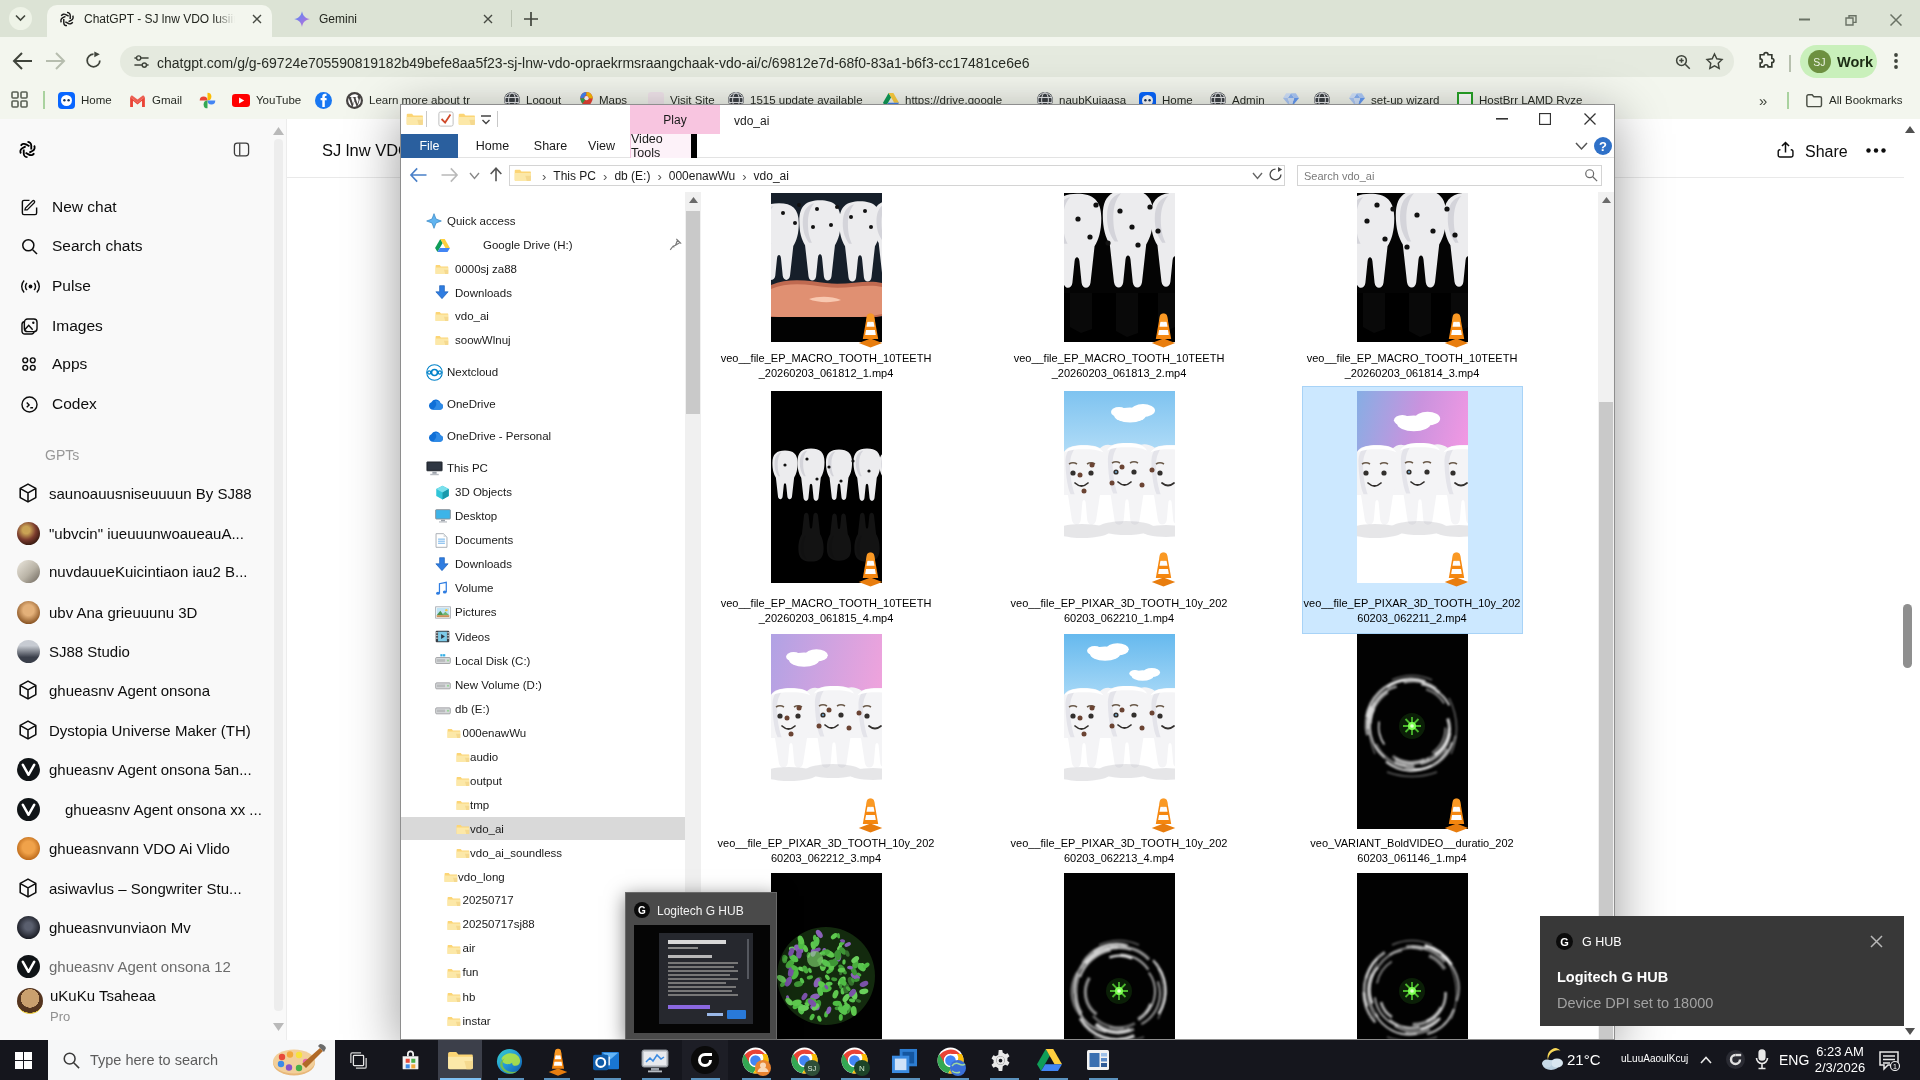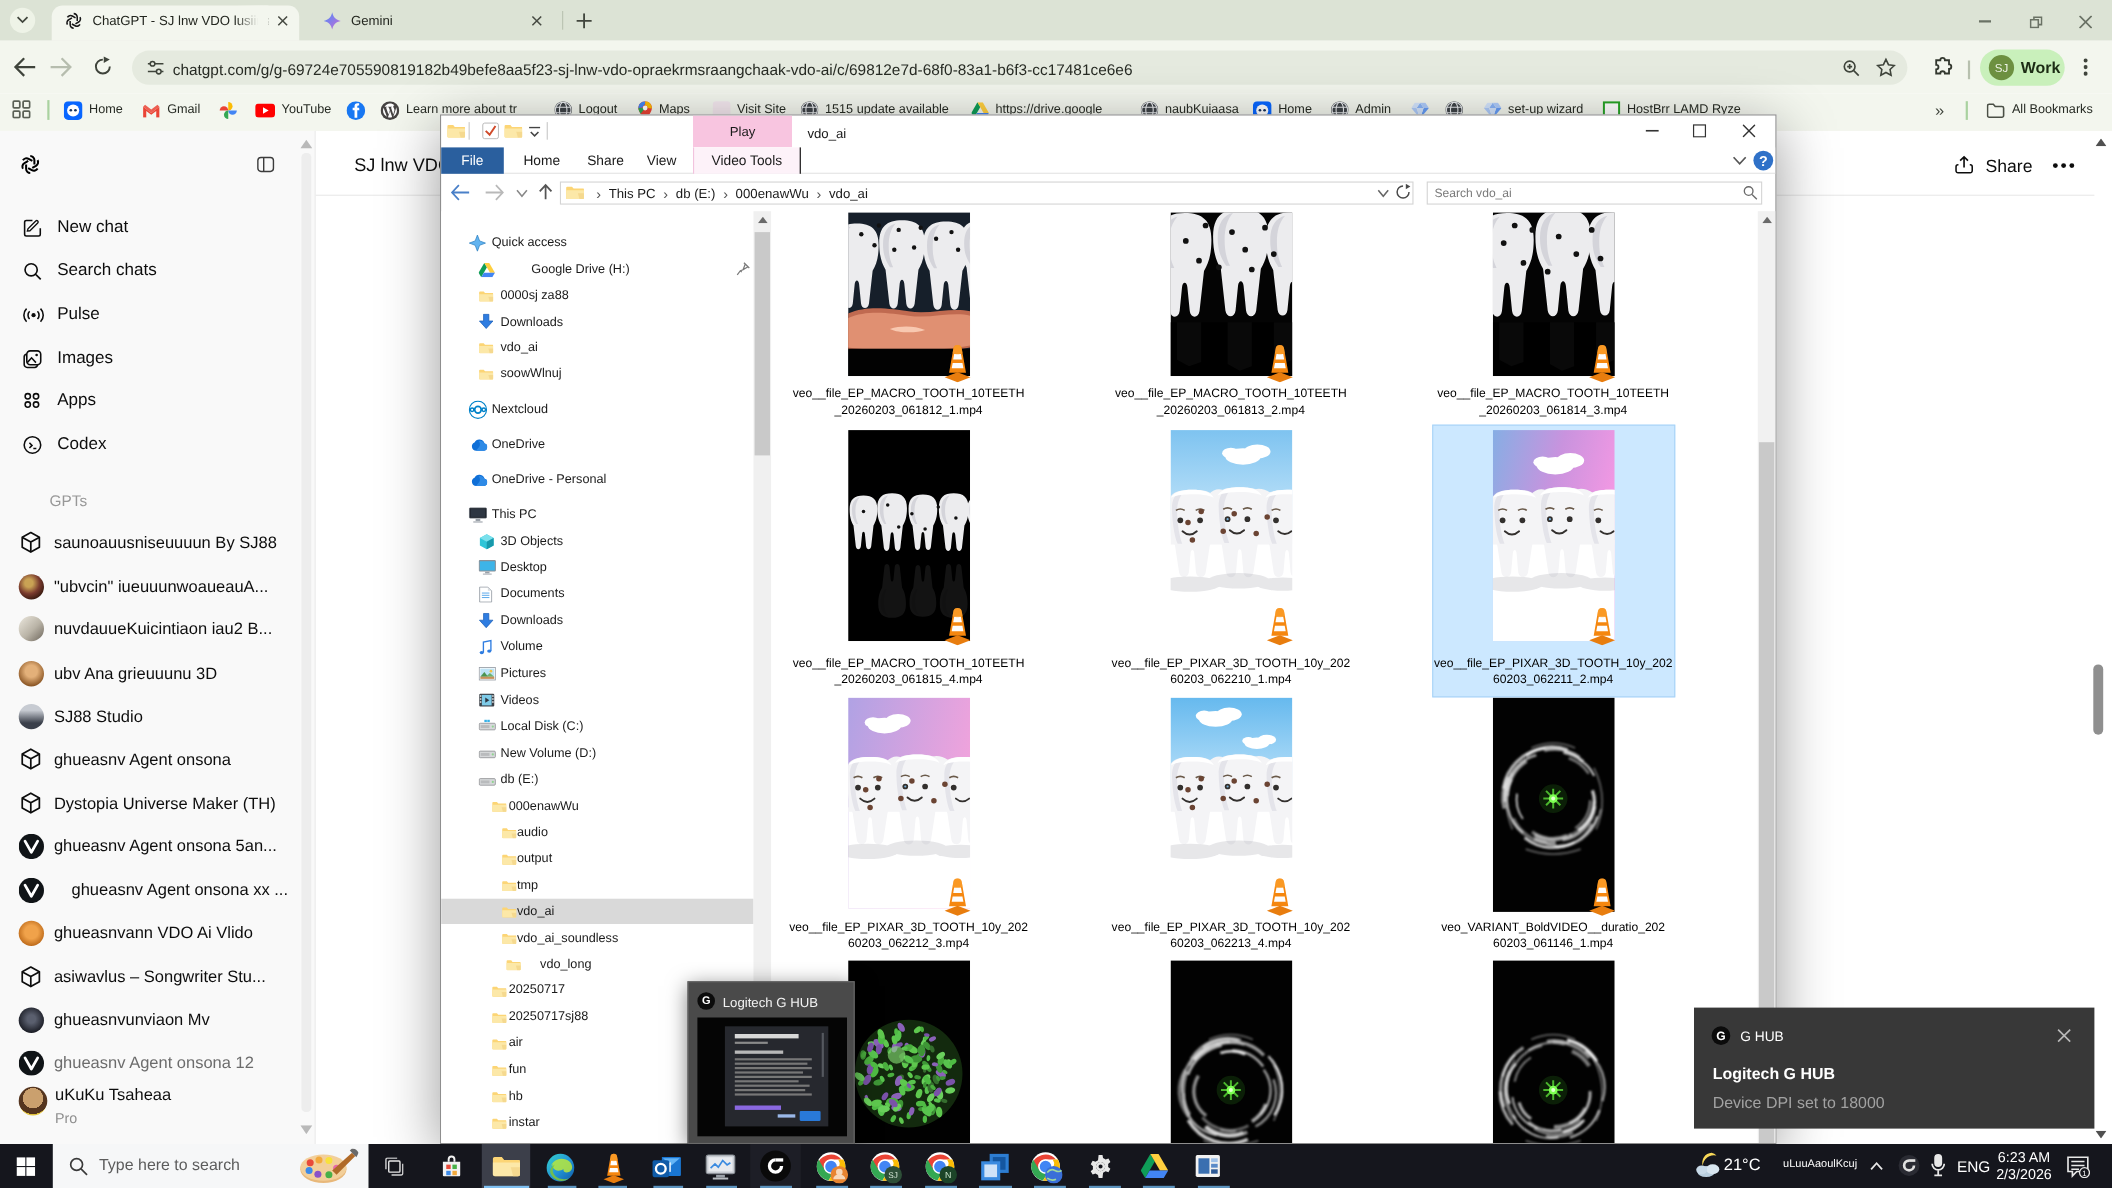--- a/index.html
+++ b/index.html
@@ -537,21 +537,21 @@
       </svg>
  <svg class="abs" style="left:1183px;top:8px" width="12" height="12">
         <path d="M0.5 0.5 L11.5 11.5 M11.5 0.5 L0.5 11.5" stroke="#333" stroke-width="1.3"></path>
       </svg>
 
  <div class="abs" style="left:0;top:29px;width:1213px;height:24px;background:#fff;border-bottom:1px solid #e3e3e3;"></div>
  <div class="abs" style="left:0;top:29px;width:57px;height:24px;background:#2a5f9e;color:#fff;font-size:12.5px;display:flex;align-items:center;justify-content:center;">File</div>
  <div class="etab" style="left:62px;width:59px;">Home</div>
  <div class="etab" style="left:123px;width:53px;">Share</div>
  <div class="etab" style="left:178px;width:45px;">View</div>
- <div class="abs etab" style="left:229px;width:98px;background:#fdf2f9;border-left:1px solid #f2c3de;border-right:1px solid #000000;">Video Tools</div>
+ <div class="abs etab" style="left:229px;width:67px;background:#fdf2f9;border-left:1px solid #f2c3de;border-right:6px solid #000000;">Video Tools</div>
  <svg class="abs" style="left:1174px;top:37px" width="13" height="9">
         <path d="M1 1 L6.5 7 L12 1" stroke="#555" stroke-width="1.5" fill="none"></path>
       </svg>
  <div class="abs" style="left:1193px;top:32px;width:18px;height:18px;border-radius:50%;background:#2f71c8;color:#fff;font-size:13px;font-weight:bold;display:flex;align-items:center;justify-content:center;">?</div>
 
  <svg class="abs" style="left:8px;top:62px" width="19" height="16" viewBox="0 0 21 18">
         <path d="M9 1.5 L2 9 L9 16.5 M2 9 H19.5" stroke="#4a80c8" stroke-width="1.8" fill="none"></path>
       </svg>
  <svg class="abs" style="left:39px;top:62px" width="19" height="16" viewBox="0 0 21 18">
         <path d="M12 1.5 L19 9 L12 16.5 M19 9 H1.5" stroke="#b9b9b9" stroke-width="1.8" fill="none"></path>
@@ -836,21 +836,21 @@
         <span>vdo_ai</span>
       </div>
 <div class="tree" style="left:55px;top:735.7px;">
         <span style="width:14px;display:inline-flex;">
           <svg width="13.5" height="12.5" style="margin-top:1px" viewBox="0 0 24 18">
             <use href="#folder"></use>
           </svg>
         </span>
         <span>vdo_ai_soundless</span>
       </div>
-<div class="tree" style="left:59px;top:759.7px;gap:17px;">
+<div class="tree" style="left:43px;top:759.7px;">
         <span style="width:14px;display:inline-flex;">
           <svg width="13.5" height="12.5" style="margin-top:1px" viewBox="0 0 24 18">
             <use href="#folder"></use>
           </svg>
         </span>
         <span>vdo_long</span>
       </div>
 <div class="tree" style="left:46px;top:783.3px;">
         <span style="width:15.5px;display:inline-flex;">
           <svg width="13.5" height="12.5" style="margin-top:1px" viewBox="0 0 24 18">

